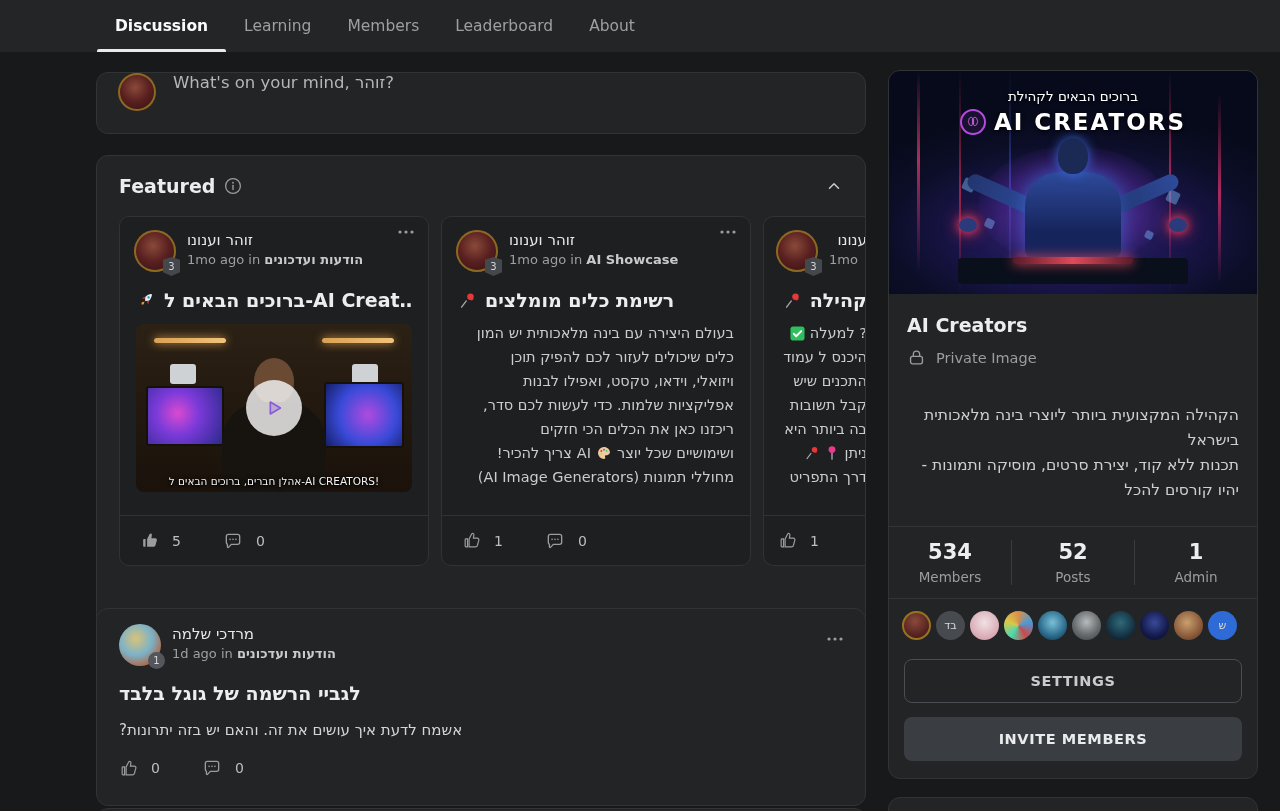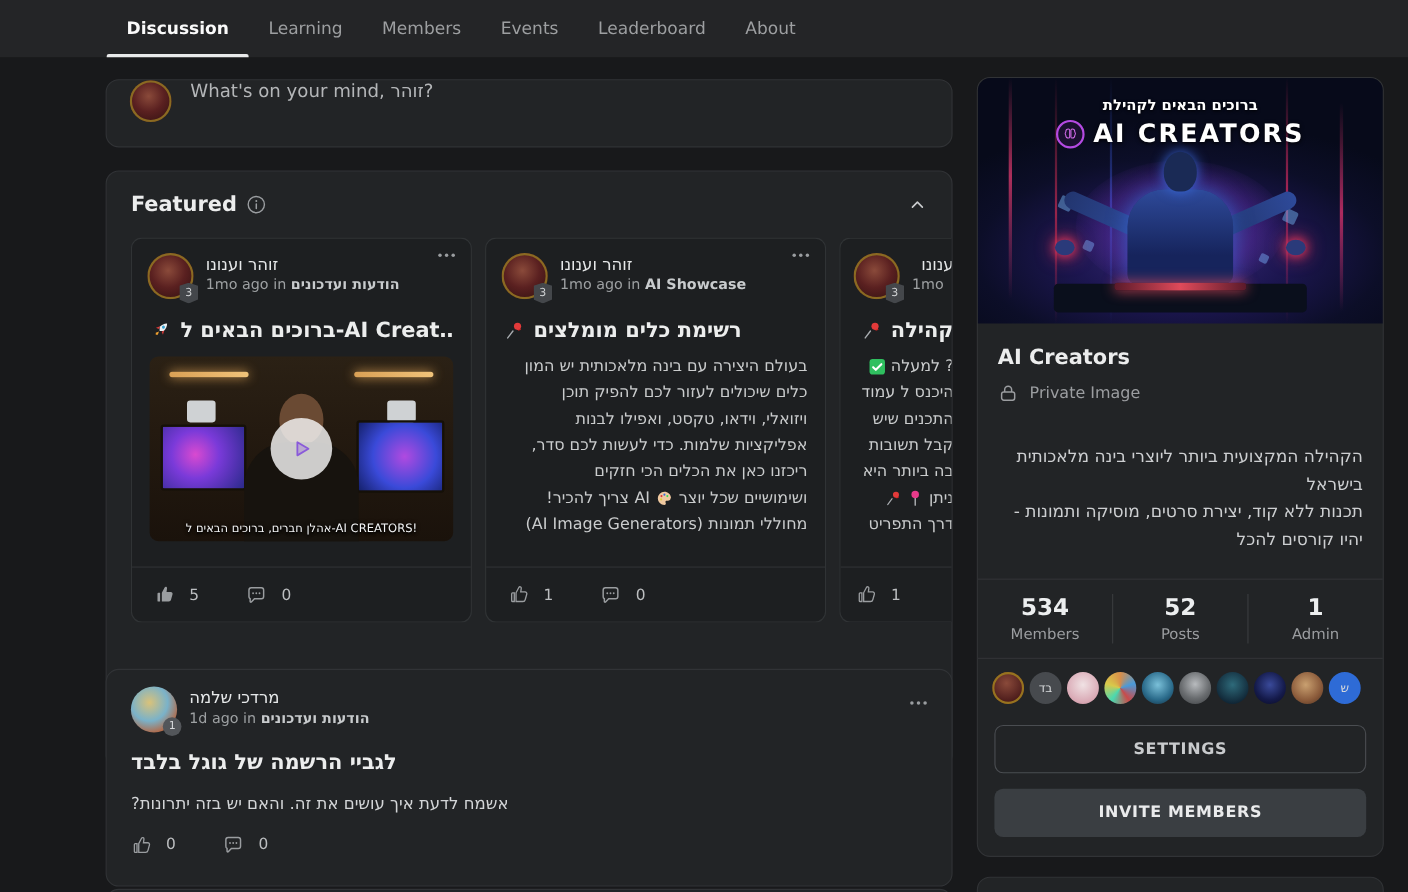--- a/index.html
+++ b/index.html
@@ -93,21 +93,21 @@
   .fig-head{position:absolute;left:50%;transform:translateX(-50%);top:4px;width:30px;height:36px;border-radius:50% 50% 45% 45%;background:#1a2a55;box-shadow:0 0 12px #3a6ae0}
   .fig-torso{position:absolute;left:50%;transform:translateX(-50%);top:38px;width:96px;height:86px;border-radius:34px 34px 8px 8px;
     background:linear-gradient(180deg,#2e4a9a,#16245c 70%);box-shadow:0 0 18px rgba(60,110,230,.6)}
   .arm{position:absolute;top:52px;width:74px;height:16px;border-radius:8px;background:linear-gradient(90deg,#22356e,#2e4a9a)}
   .arm.l{left:12px;transform:rotate(24deg)}
   .arm.r{right:12px;transform:rotate(-24deg)}
   .hand{position:absolute;top:84px;width:18px;height:14px;border-radius:50%;background:#2a3a7a;box-shadow:0 0 10px #ff3a5a,0 0 18px #ff3a5a}
   .hand.l{left:6px}.hand.r{right:6px}
   .desk{position:absolute;left:50%;transform:translateX(-50%);bottom:0;width:230px;height:26px;background:#0a0f1c;border-radius:4px}
   .kbd{position:absolute;left:50%;transform:translateX(-50%);bottom:20px;width:120px;height:7px;border-radius:3px;background:linear-gradient(90deg,#5a1a2a,#e04a5a,#5a1a2a);box-shadow:0 0 12px #e04a5a}
-  .banner-welcome{position:absolute;top:17px;left:0;right:0;text-align:center;font-size:13.5px;font-weight:bold;color:#fff;text-shadow:0 1px 3px #000}
+  .banner-welcome{position:absolute;top:17px;left:0;right:0;text-align:center;font-size:13.5px;font-weight:normal;color:#fff;text-shadow:0 1px 3px #000}
   .banner-brand{position:absolute;top:38px;left:0;right:0;display:flex;align-items:center;justify-content:center;gap:8px}
   .brand-text{font-size:23px;font-weight:bold;letter-spacing:2px;color:#fff;text-shadow:0 1px 4px #000}
   .brain{width:26px;height:26px;border-radius:50%;border:2.5px solid #b44ae2;box-sizing:border-box;background:#1a1030;display:flex;align-items:center;justify-content:center}
   .group-info{padding:20px 18px 4px}
   .group-name{font-size:19px;font-weight:bold;color:#eceded}
   .privacy{display:flex;align-items:center;gap:10px;margin-top:12px;color:#9b9da0;font-size:14.5px}
   .group-desc{margin-top:36px;direction:rtl;text-align:right;font-size:15.5px;line-height:25px;color:#cdcfd1}
   .stats{margin-top:19px;border-top:1px solid #323437;border-bottom:1px solid #323437;display:flex;padding:13px 0}
   .stat{flex:1;text-align:center}
   .stat + .stat{border-left:1px solid #3a3c3f}
@@ -133,21 +133,20 @@
   .lb-title{font-size:17px;font-weight:bold;color:#eceded}
   svg{display:block}
 </style>
 </head>
 <body>
 
 <div class="topnav">
   <div class="nav-item active">Discussion</div>
   <div class="nav-item">Learning</div>
   <div class="nav-item">Members</div>
-  <div class="nav-item">Events</div>
   <div class="nav-item">Leaderboard</div>
   <div class="nav-item">About</div>
 </div>
 
 <div class="main">
 
   <div class="card composer">
     <span class="avatar av-zohar" style="width:38px;height:38px"></span>
     <span class="prompt">What's on your mind, זוהר?</span>
   </div>

